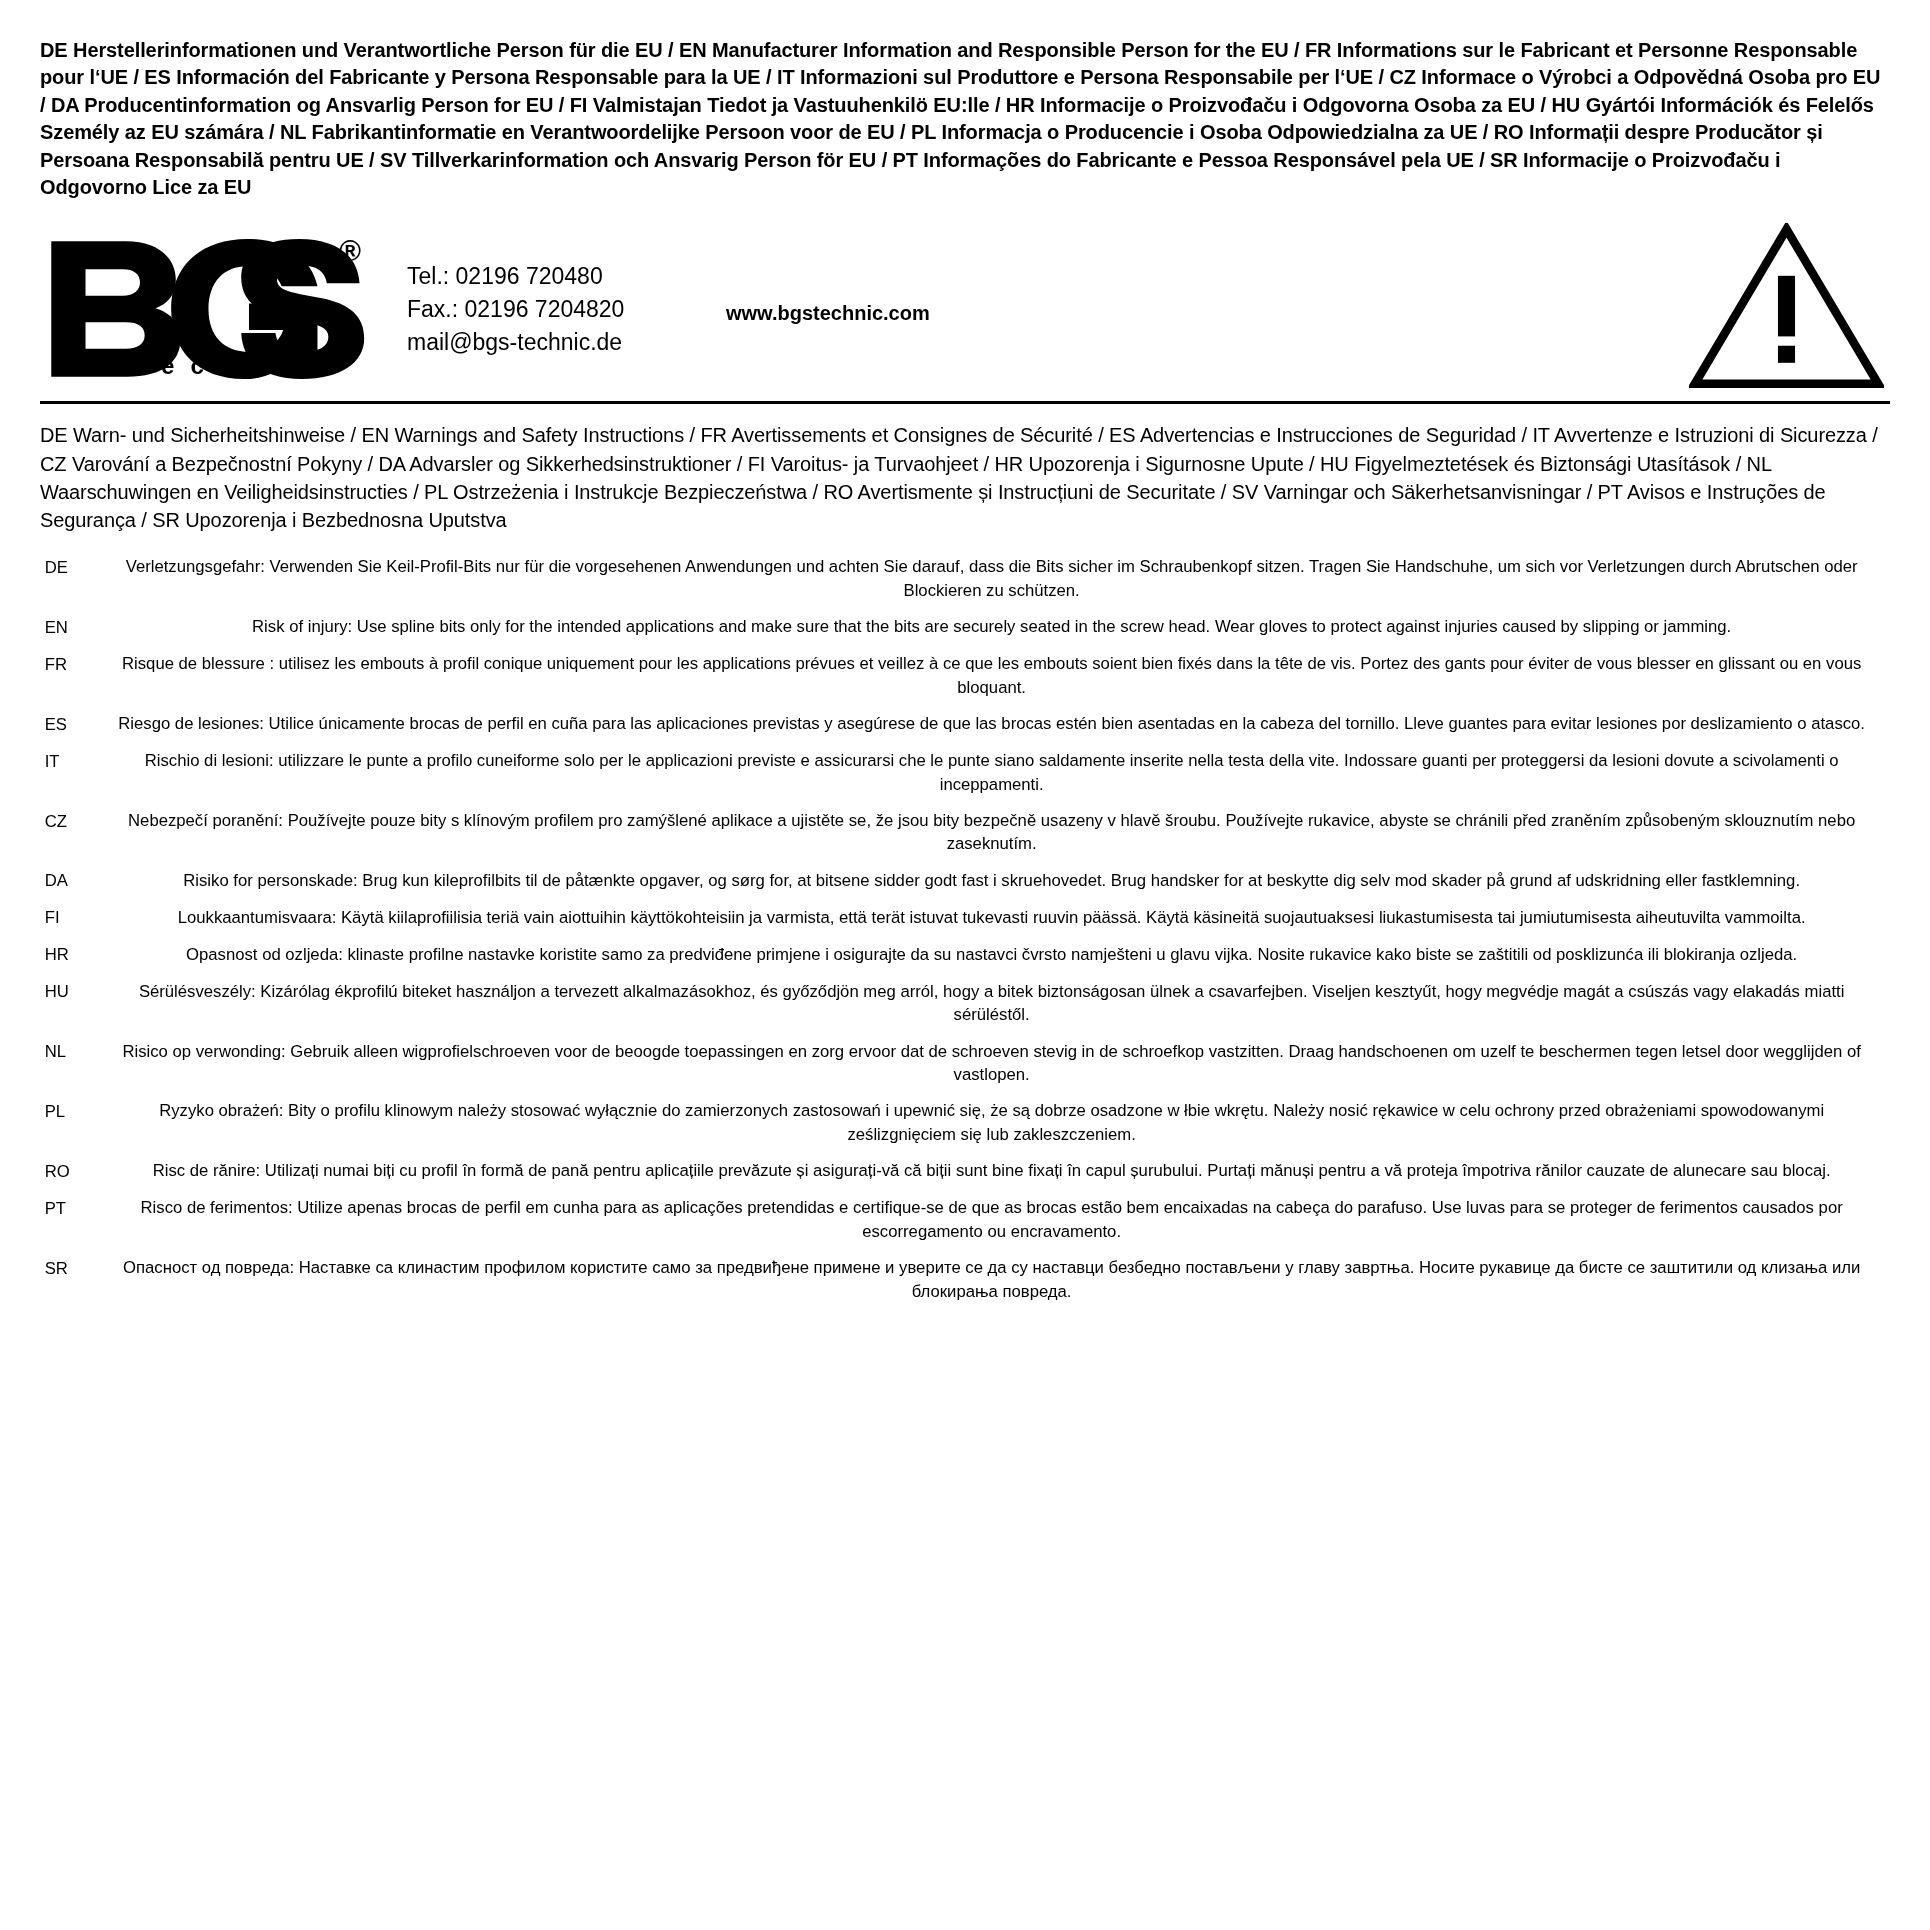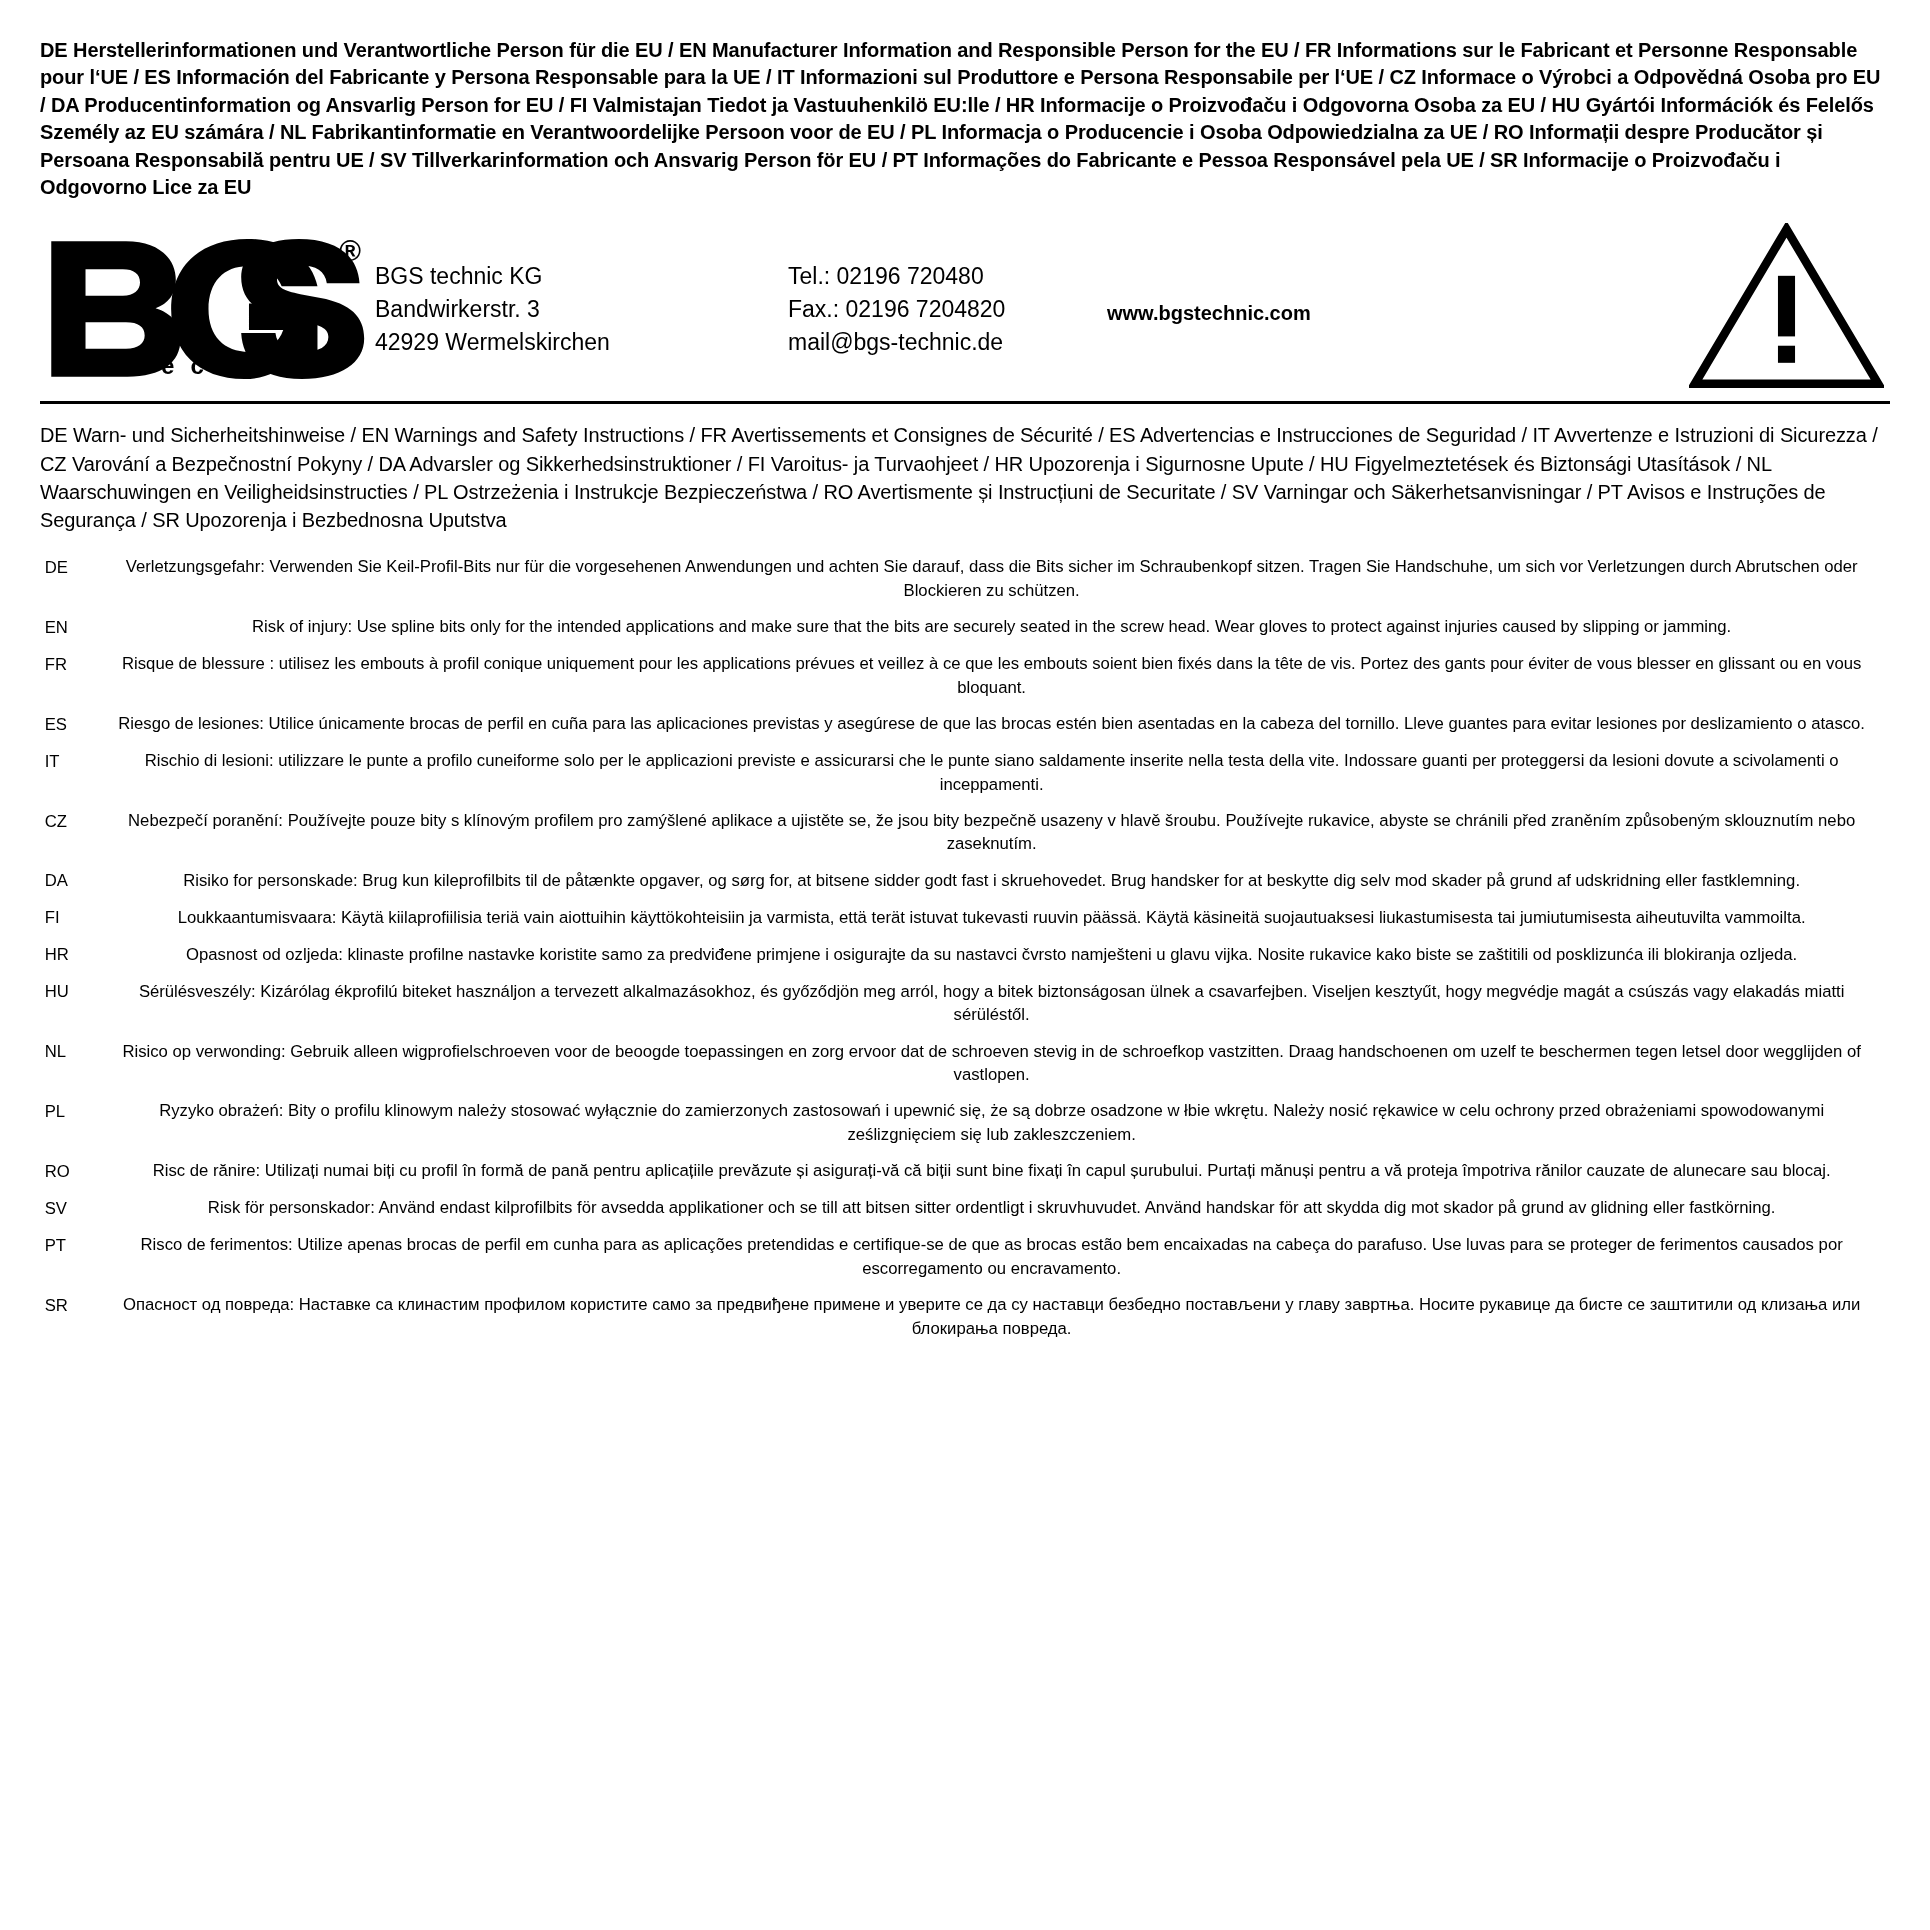--- a/index.html
+++ b/index.html
@@ -129,25 +129,20 @@
 
           <path d="M288 66 C282 50 266 40 244 40 C214 40 194 60 194 95 C194 130 214 150 246 150 C268 150 284 140 290 122 L246 122 L246 88 L334 88 L334 182 L300 182 L298 160 C286 176 266 185 240 185 C180 185 146 148 146 95 C146 42 182 5 244 5 C294 5 326 30 334 66 Z" transform="translate(16,0)"></path>
 
           <path d="M348 126 L392 126 C394 142 406 150 428 150 C448 150 460 143 460 131 C460 121 452 116 430 112 L404 107 C366 100 348 82 348 54 C348 24 376 5 422 5 C470 5 498 26 500 62 L458 62 C456 47 444 39 424 39 C406 39 394 46 394 57 C394 67 402 72 424 76 L450 81 C488 88 506 105 506 133 C506 164 476 185 426 185 C376 185 350 163 348 126 Z" transform="translate(-96,0)"></path>
         </g>
         <text x="378" y="34" font-family="Liberation Sans, sans-serif" font-size="38" font-weight="bold" fill="#000">®</text>
         <text x="118" y="178" font-family="Liberation Sans, sans-serif" font-size="31" font-weight="bold" letter-spacing="6" fill="#000">t e c h n i c</text>
       </svg>
     </div>
 
-    <div class="addr-col">
-      <div>BGS technic KG</div>
-      <div>Bandwirkerstr. 3</div>
-      <div>42929 Wermelskirchen</div>
-    </div>
 
     <div class="contact-col">
       <div>Tel.: 02196 720480</div>
       <div>Fax.: 02196 7204820</div>
       <div>mail@bgs-technic.de</div>
     </div>
 
     <div class="web-col">www.bgstechnic.com</div>
 
     <div class="warn-col">
@@ -221,24 +216,20 @@
     <div class="lang-row">
       <div class="lang-code">PL</div>
       <div class="lang-text">Ryzyko obrażeń: Bity o profilu klinowym należy stosować wyłącznie do zamierzonych zastosowań i upewnić się, że są dobrze osadzone w łbie wkrętu. Należy nosić rękawice w celu ochrony przed obrażeniami spowodowanymi ześlizgnięciem się lub zakleszczeniem.</div>
     </div>
 
     <div class="lang-row">
       <div class="lang-code">RO</div>
       <div class="lang-text">Risc de rănire: Utilizați numai biți cu profil în formă de pană pentru aplicațiile prevăzute și asigurați-vă că biții sunt bine fixați în capul șurubului. Purtați mănuși pentru a vă proteja împotriva rănilor cauzate de alunecare sau blocaj.</div>
     </div>
 
-    <div class="lang-row">
-      <div class="lang-code">SV</div>
-      <div class="lang-text">Risk för personskador: Använd endast kilprofilbits för avsedda applikationer och se till att bitsen sitter ordentligt i skruvhuvudet. Använd handskar för att skydda dig mot skador på grund av glidning eller fastkörning.</div>
-    </div>
 
     <div class="lang-row">
       <div class="lang-code">PT</div>
       <div class="lang-text">Risco de ferimentos: Utilize apenas brocas de perfil em cunha para as aplicações pretendidas e certifique-se de que as brocas estão bem encaixadas na cabeça do parafuso. Use luvas para se proteger de ferimentos causados por escorregamento ou encravamento.</div>
     </div>
 
     <div class="lang-row">
       <div class="lang-code">SR</div>
       <div class="lang-text">Опасност од повреда: Наставке са клинастим профилом користите само за предвиђене примене и уверите се да су наставци безбедно постављени у главу завртња. Носите рукавице да бисте се заштитили од клизања или блокирања повреда.</div>
     </div>

